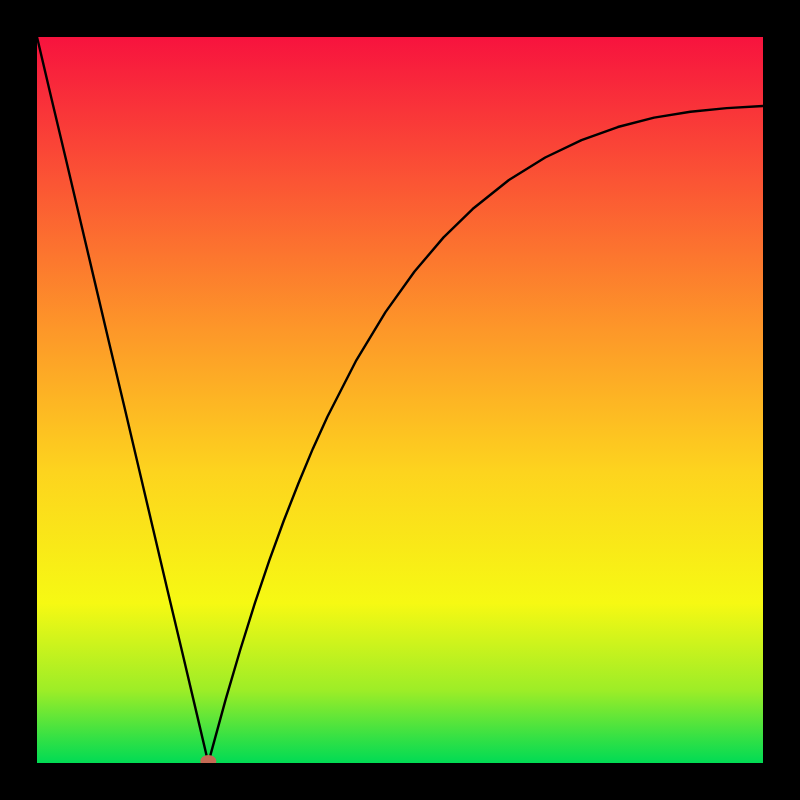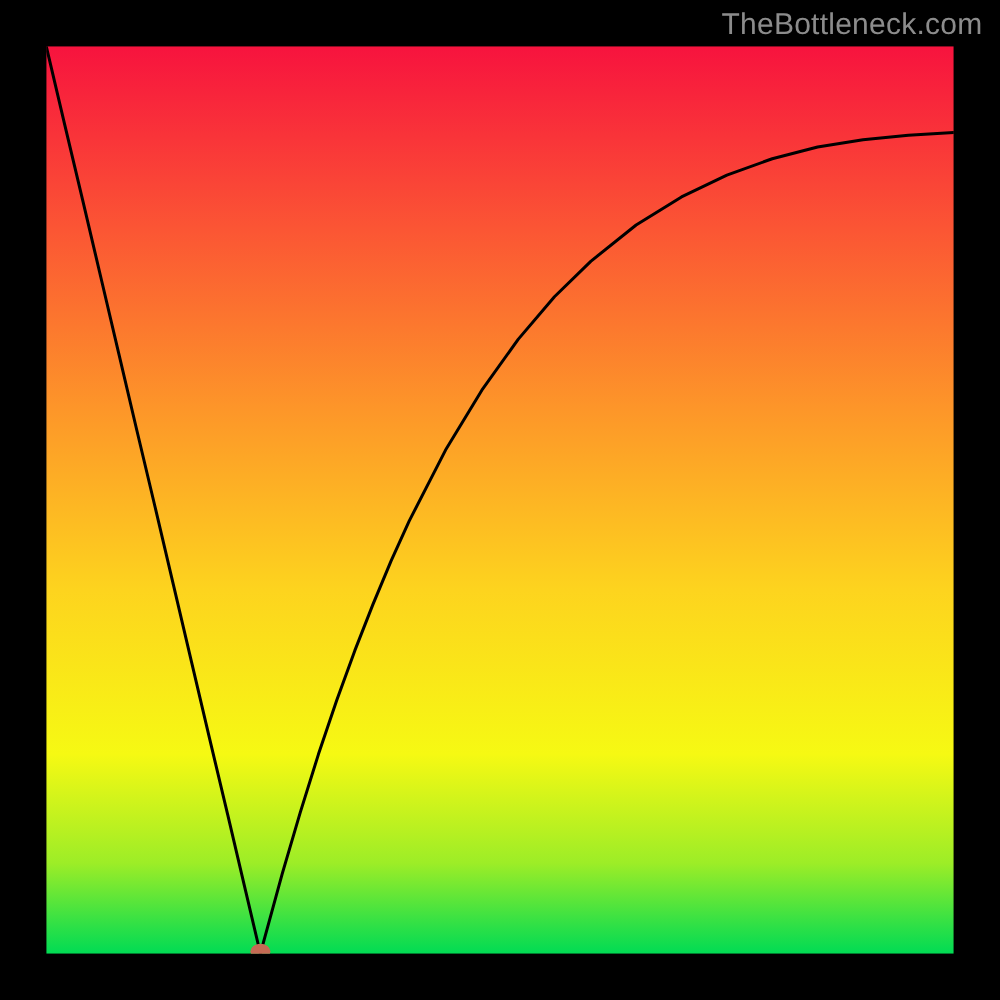--- a/index.html
+++ b/index.html
@@ -61,15 +61,14 @@
             <stop offset="97%" stop-color="#2de047"></stop>
             <stop offset="100%" stop-color="#01db54"></stop>
           </linearGradient>
       </defs>
       <rect id="bg-rect" x="0" y="0" width="726" height="726" fill="url(#bg-grad)"></rect>
       <path id="curve-path" d="M0.00 0.00 L14.52 61.71 L29.04 122.69 L43.56 184.40 L58.08 246.11 L72.60 307.82 L87.12 368.81 L101.64 430.52 L116.16 492.23 L130.68 553.94 L145.20 614.92 L159.72 676.63 L171.34 726.00 L174.24 715.11 L188.76 662.11 L203.28 612.74 L217.80 566.28 L232.32 523.45 L246.84 483.52 L261.36 446.49 L275.88 411.64 L290.40 379.70 L319.44 323.07 L348.48 275.15 L377.52 234.50 L406.56 200.38 L435.60 172.06 L471.90 143.02 L508.20 120.52 L544.50 103.09 L580.80 90.02 L617.10 80.59 L653.40 74.78 L689.70 71.15 L726.00 68.97 " stroke="#000" stroke-width="2.4" fill="none" stroke-linejoin="round" stroke-linecap="round"></path>
       <ellipse id="marker-dot" cx="171.34" cy="724.00" rx="8" ry="6" fill="#c56a54"></ellipse>
     </svg>
   </div>
 
-  <div class="watermark">TheBottleneck.com</div>
 
 </div>
 
 </body></html>

